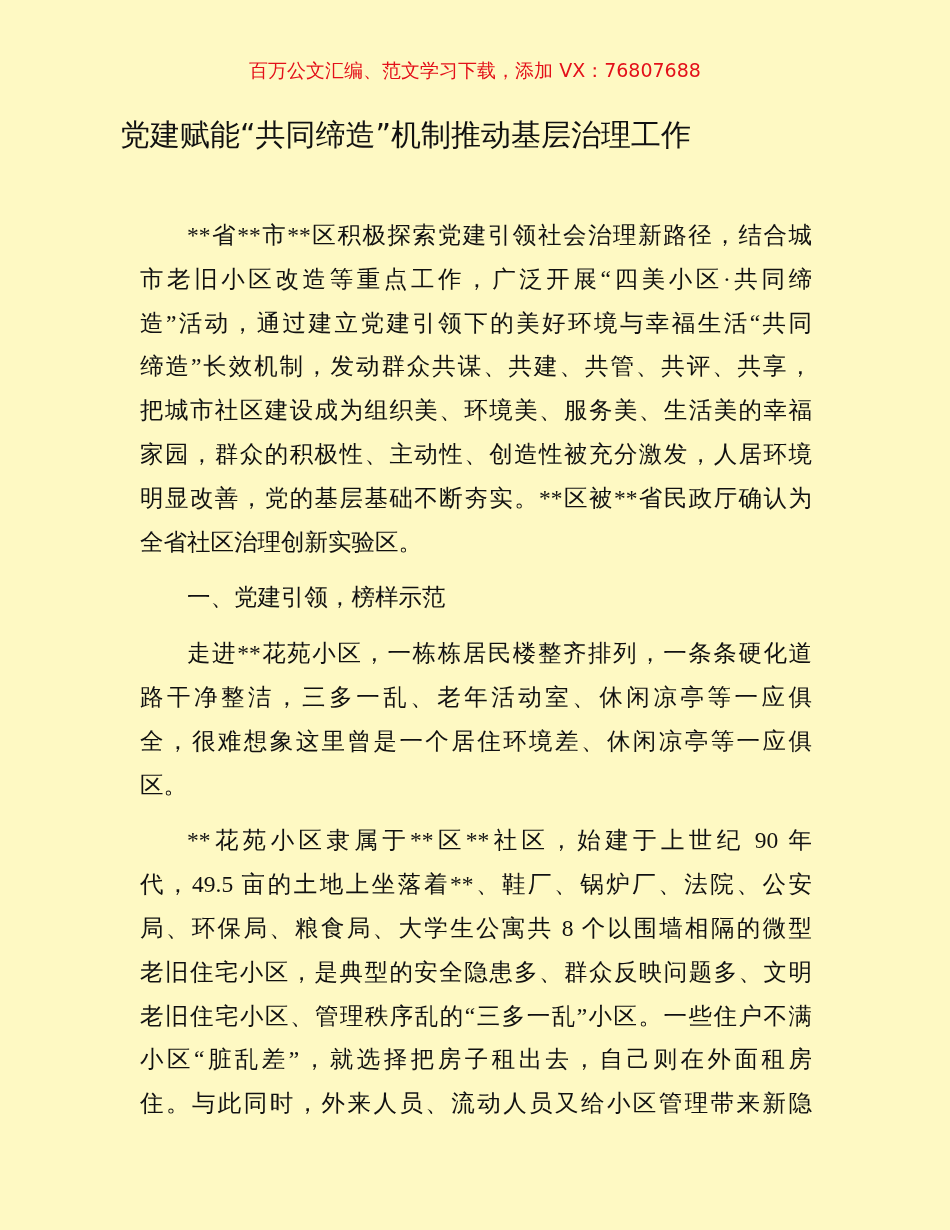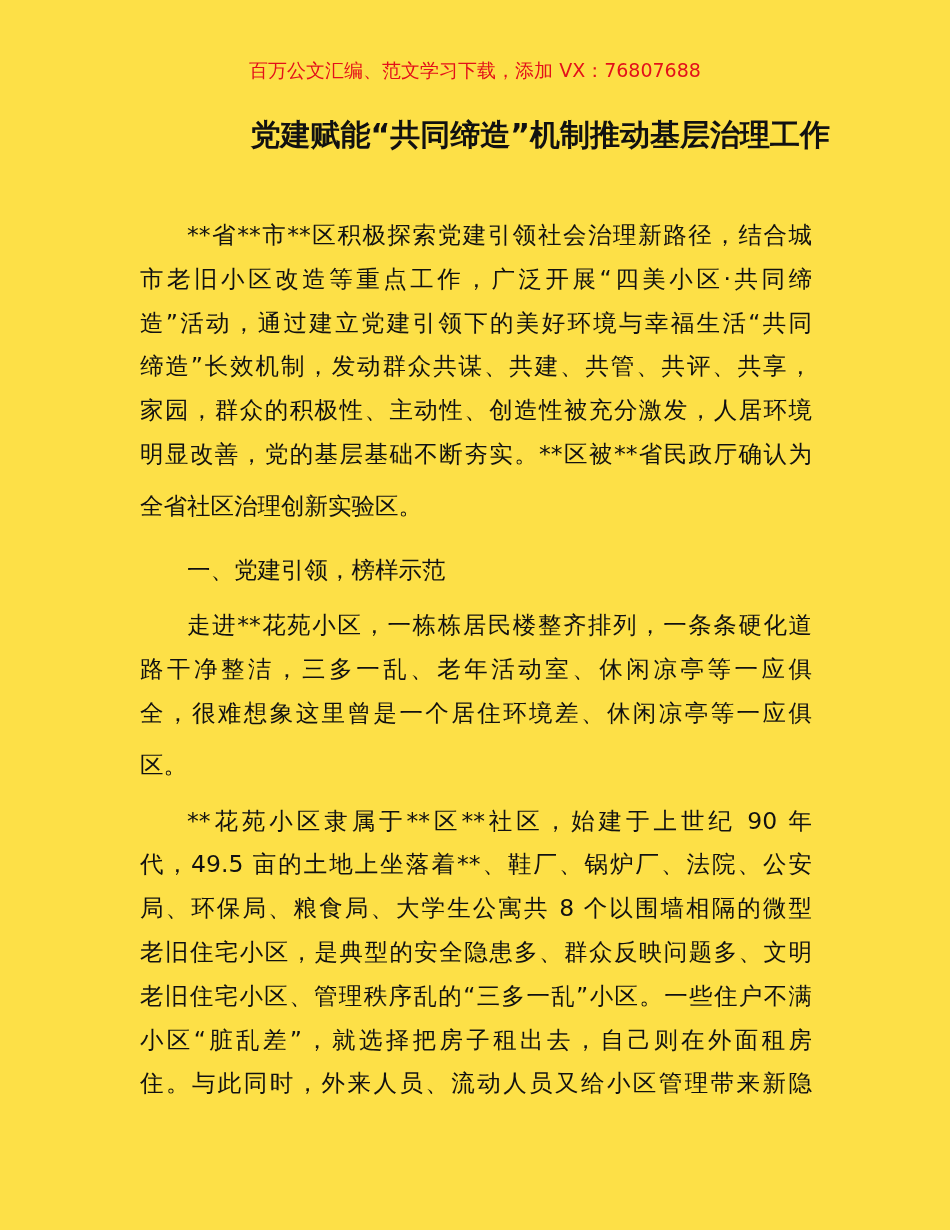--- a/index.html
+++ b/index.html
@@ -12,63 +12,62 @@
     height: 1230px;
     position: relative;
     overflow: hidden;
     font-family: "DejaVu Sans", "Liberation Sans", sans-serif;
     color: #000000;
   }
   .page {
     position: absolute;
     left: 0; top: 0;
     width: 950px; height: 1230px;
-    background: #fde047;
+    background: #fef9c3;
   }
   .header-line {
     position: absolute;
     top: 55px;
     left: 0;
     width: 950px;
     text-align: center;
     font-size: 19px;
     color: #e3101a;
     letter-spacing: 0px;
     line-height: 30px;
   }
   .title {
     position: absolute;
     top: 112px;
     left: 120px;
     width: 710px;
-    text-align: right;
+    text-align: left;
     font-size: 30px;
     line-height: 46px;
     color: #111111;
-    font-weight: bold;
   }
   .body-text {
     position: absolute;
     left: 140px;
     top: 214px;
     width: 672px;
     font-size: 23.5px;
     line-height: 43.8px;
     color: #111111;
   }
   .line {
     display: block;
     white-space: nowrap;
     height: 43.8px;
     text-align: justify;
     text-align-last: justify;
+    font-family: Liberation Serif, serif;
   }
   .line.last {
     text-align-last: left;
-    margin-top: 8px;
   }
   .line.indent {
     padding-left: 47px;
   }
   .para-gap {
     height: 12px;
   }
 </style>
 </head>
 <body>
@@ -81,20 +80,21 @@
     <div>党建赋能“共同缔造”机制推动基层治理工作</div>
   </div>
 
   <div class="body-text">
 
     <div>
       <span class="line indent">**省**市**区积极探索党建引领社会治理新路径，结合城</span>
       <span class="line">市老旧小区改造等重点工作，广泛开展“四美小区·共同缔</span>
       <span class="line">造”活动，通过建立党建引领下的美好环境与幸福生活“共同</span>
       <span class="line">缔造”长效机制，发动群众共谋、共建、共管、共评、共享，</span>
+      <span class="line">把城市社区建设成为组织美、环境美、服务美、生活美的幸福</span>
       <span class="line">家园，群众的积极性、主动性、创造性被充分激发，人居环境</span>
       <span class="line">明显改善，党的基层基础不断夯实。**区被**省民政厅确认为</span>
       <span class="line last">全省社区治理创新实验区。</span>
     </div>
     <div class="para-gap"></div>
 
     <div>
       <span class="line indent last">一、党建引领，榜样示范</span>
     </div>
     <div class="para-gap"></div>

